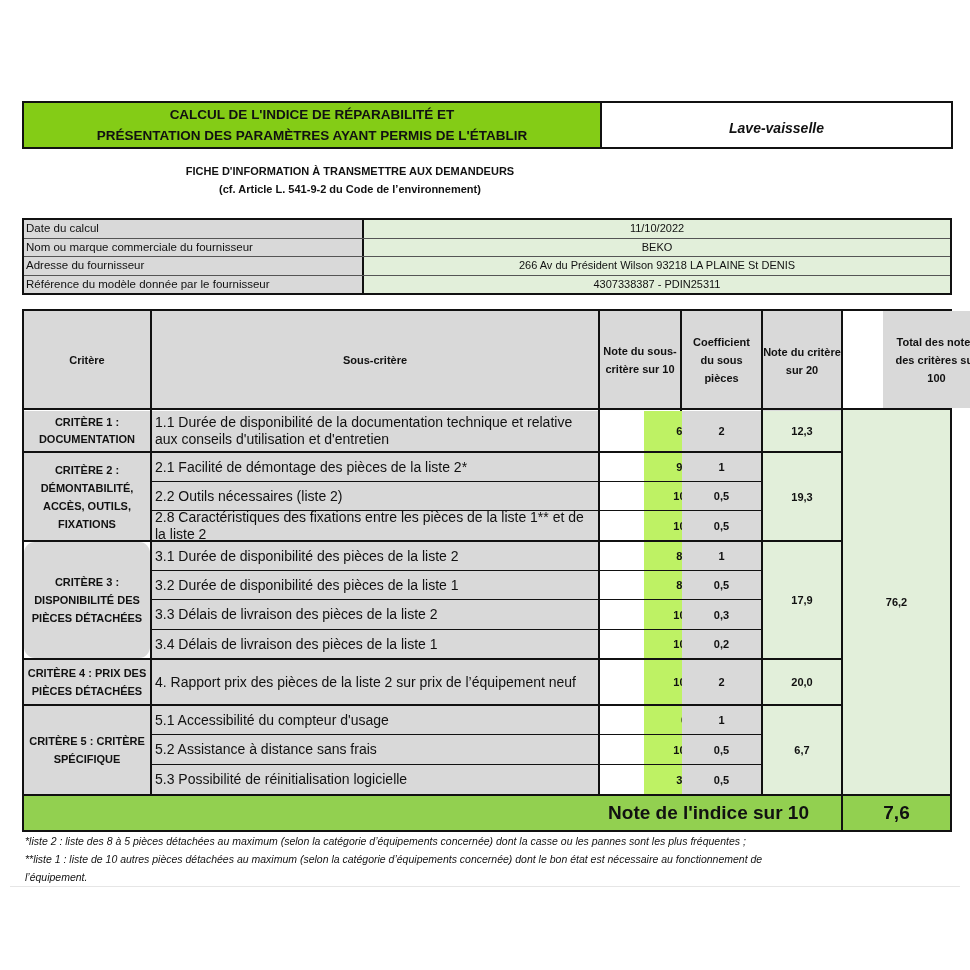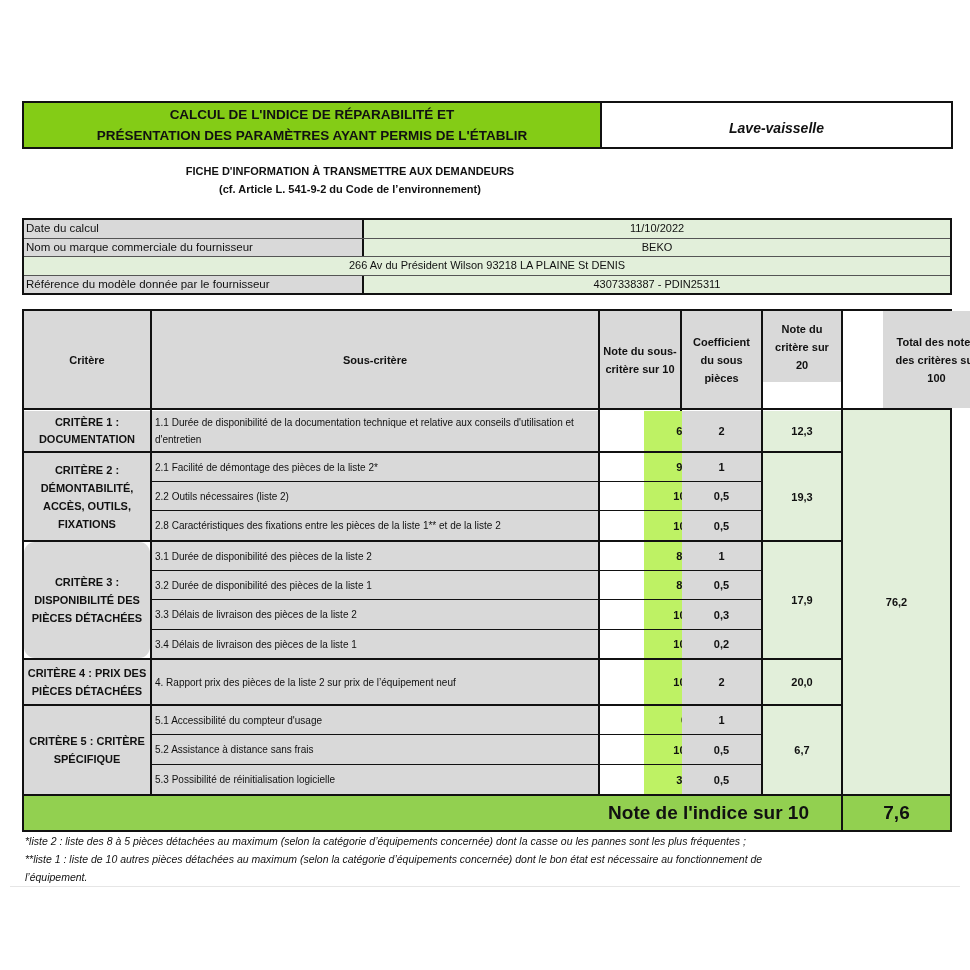--- a/index.html
+++ b/index.html
@@ -12,21 +12,21 @@
   .info{left:22px;top:218px;width:930px;border:2px solid #111;}
   .info-row{display:flex;height:17.5px;border-bottom:1px solid #555;}
   .info-row:last-child{border-bottom:none;}
   .info-label{width:340px;background:#d9d9d9;border-right:2px solid #111;font-size:11.5px;line-height:17px;padding-left:2px;box-sizing:border-box;}
   .info-val{flex:1;background:#e2efda;font-size:11px;line-height:17px;text-align:center;}
   .cell{position:absolute;box-sizing:border-box;display:flex;align-items:center;justify-content:center;text-align:center;font-size:11px;}
   .grey{background:#d9d9d9;}
   .lgreen{background:#e2efda;}
   .white{background:#bef264;margin-left:44px;}
   .bold{font-weight:bold;}
-  .sub{justify-content:flex-start;text-align:left;padding-left:3px;font-size:10px;line-height:17px;}
+  .sub{justify-content:flex-start;text-align:left;padding-left:3px;font-size:14px;line-height:17px;}
   .hline{position:absolute;background:#111;}
   .footnote{left:25px;width:920px;font-style:italic;font-size:10.5px;line-height:18px;}
 </style>
 </head>
 <body>
 
 <div class="abs title-box">
   <div class="title-left">
     <div>CALCUL DE L'INDICE DE RÉPARABILITÉ ET</div>
     <div>PRÉSENTATION DES PARAMÈTRES AYANT PERMIS DE L'ÉTABLIR</div>
@@ -40,35 +40,36 @@
 <div class="abs info">
   <div class="info-row">
     <div class="info-label">Date du calcul</div>
     <div class="info-val">11/10/2022</div>
   </div>
   <div class="info-row">
     <div class="info-label">Nom ou marque commerciale du fournisseur</div>
     <div class="info-val">BEKO</div>
   </div>
   <div class="info-row">
+    <div class="info-label">Adresse du fournisseur</div>
     <div class="info-val">266 Av du Président Wilson 93218 LA PLAINE St DENIS</div>
   </div>
   <div class="info-row">
     <div class="info-label">Référence du modèle donnée par le fournisseur</div>
     <div class="info-val">4307338387 - PDIN25311</div>
   </div>
 </div>
 
 <div class="abs" style="left:22px;top:309px;width:930px;height:523px;border:2px solid #111;background:#fff;"></div>
 
 <div class="cell grey bold" style="left:24px;top:311px;width:126px;height:97px;">Critère</div>
 <div class="cell grey bold" style="left:152px;top:311px;width:446px;height:97px;">Sous-critère</div>
 <div class="cell grey bold" style="left:600px;top:311px;width:80px;height:97px;line-height:18px;padding:0 2px;">Note du sous-critère sur 10</div>
 <div class="cell grey bold" style="left:682px;top:311px;width:79px;height:97px;line-height:18px;padding:0 6px;">Coefficient du sous pièces</div>
-<div class="cell grey bold" style="left:763px;top:311px;width:78px;height:71px;line-height:18px;padding:0 9px;">Note du critère sur 20</div>
+<div class="cell grey bold" style="left:763px;top:311px;width:78px;height:100px;line-height:18px;padding:0 0;">Note du critère sur 20</div>
 <div class="cell grey bold" style="left:843px;top:311px;width:107px;height:97px;line-height:18px;padding:0 8px;margin-left:40px;">Total des notes des critères sur 100</div>
 
 <div class="hline" style="left:150px;top:309px;width:2px;height:486px;"></div>
 <div class="hline" style="left:598px;top:309px;width:2px;height:486px;"></div>
 <div class="hline" style="left:680px;top:309px;width:2px;height:486px;"></div>
 <div class="hline" style="left:761px;top:309px;width:2px;height:486px;"></div>
 <div class="hline" style="left:841px;top:309px;width:2px;height:523px;"></div>
 
 <div class="hline" style="left:22px;top:408px;width:930px;height:2px;"></div>
 

